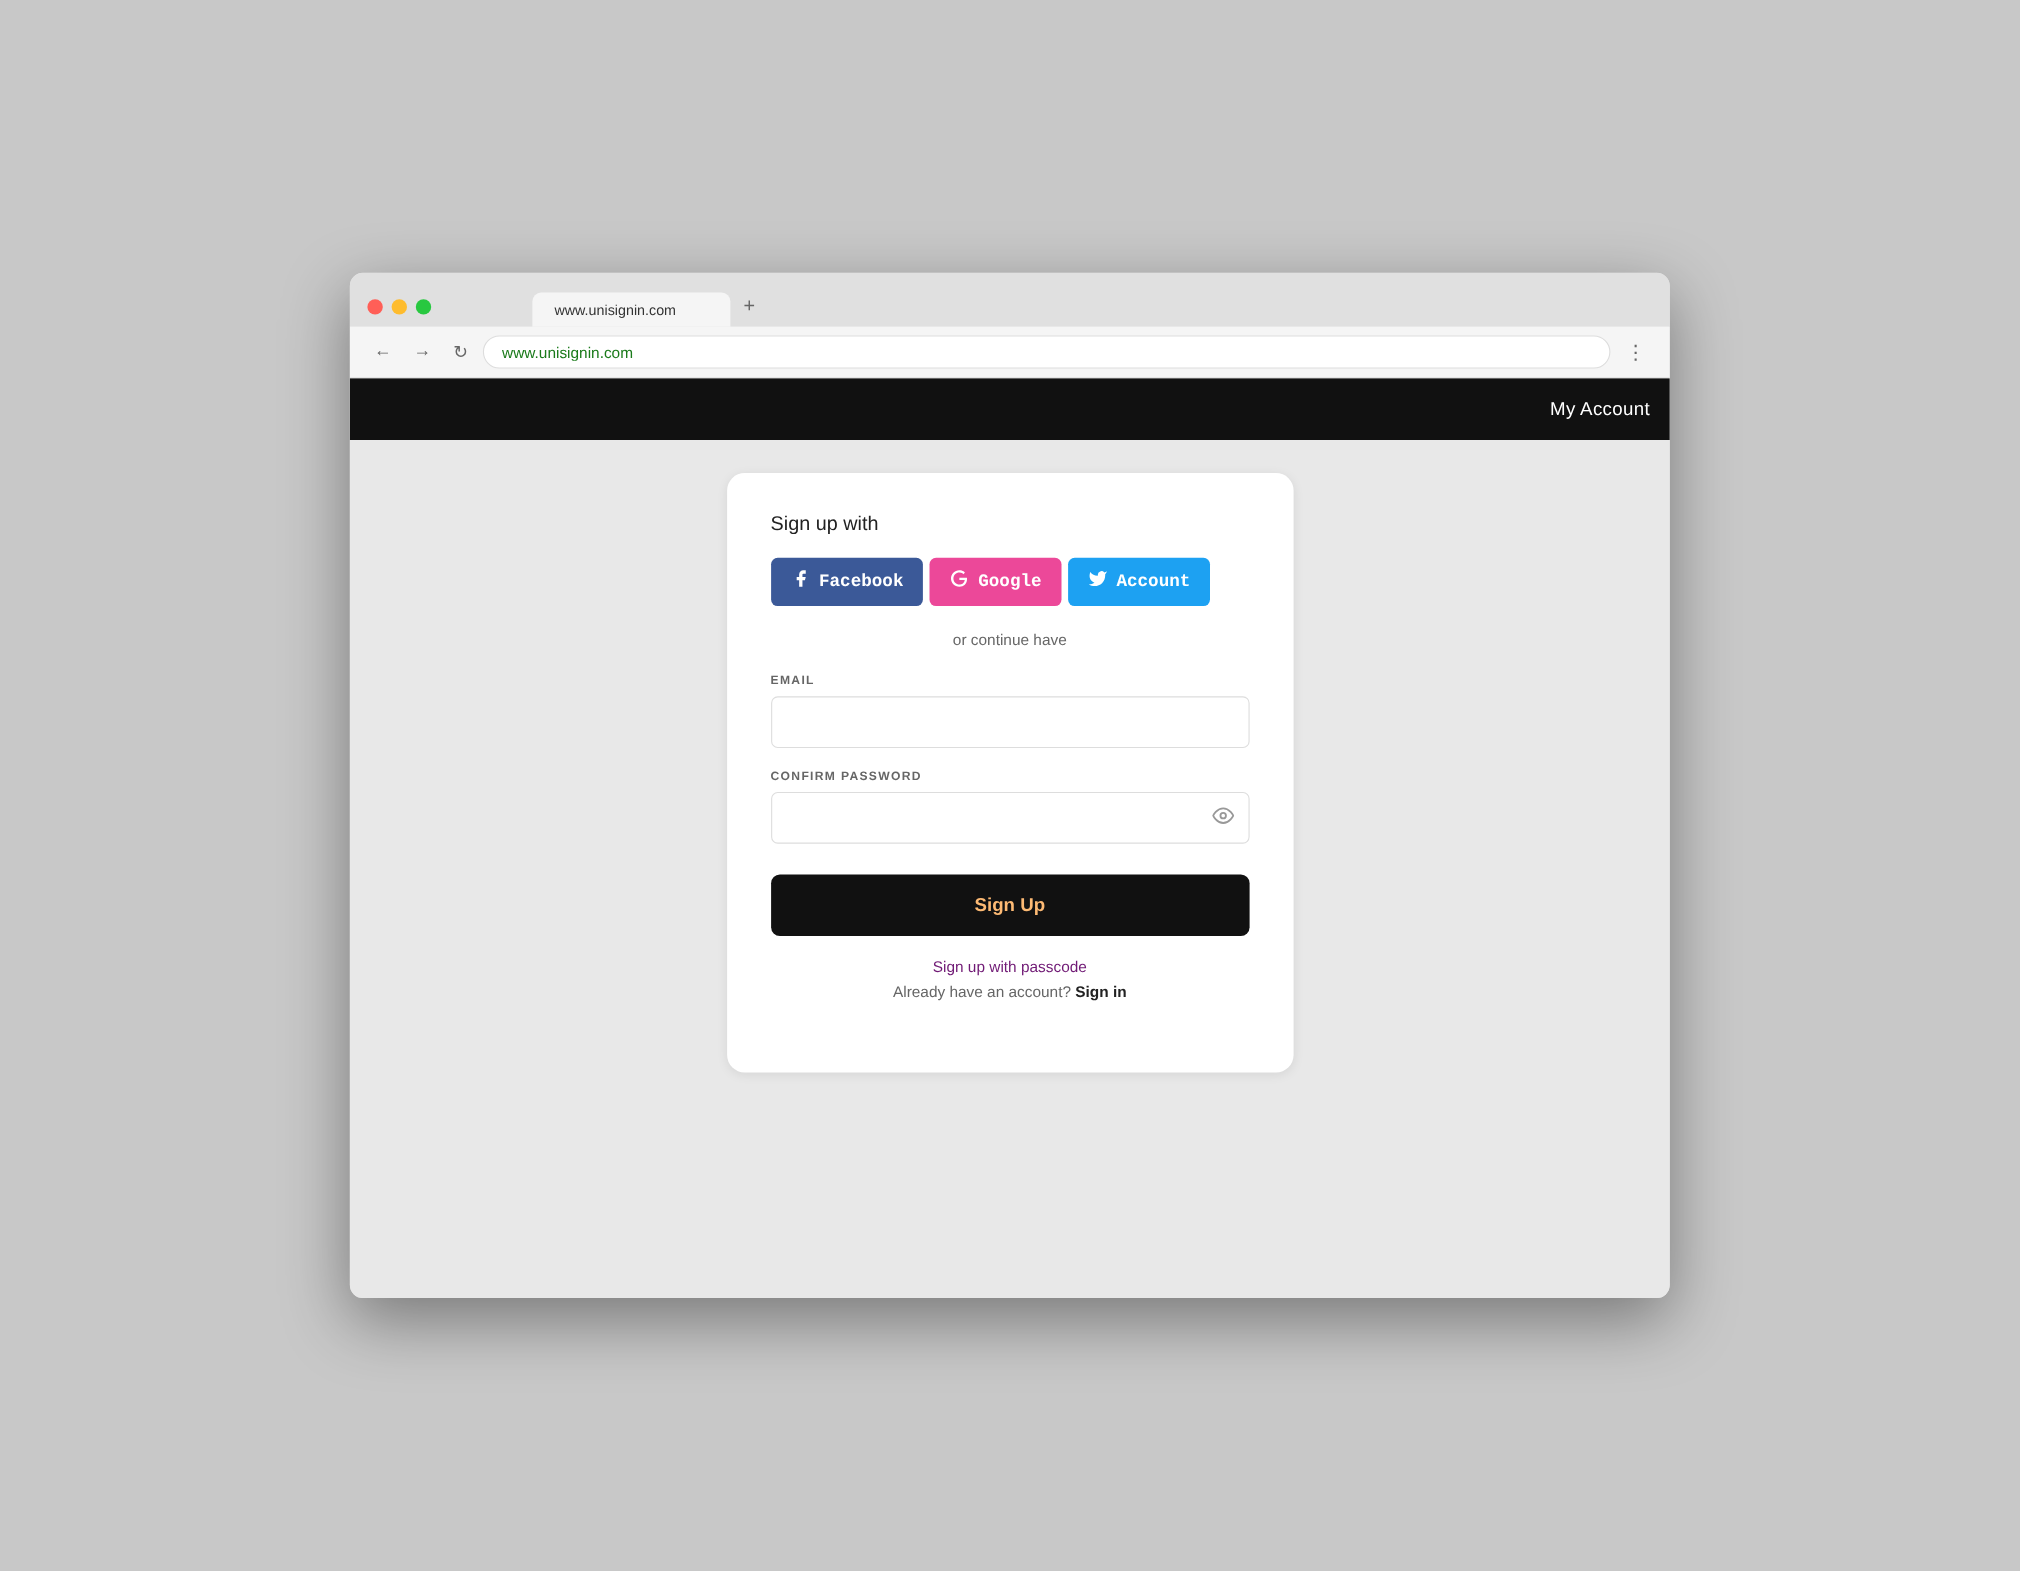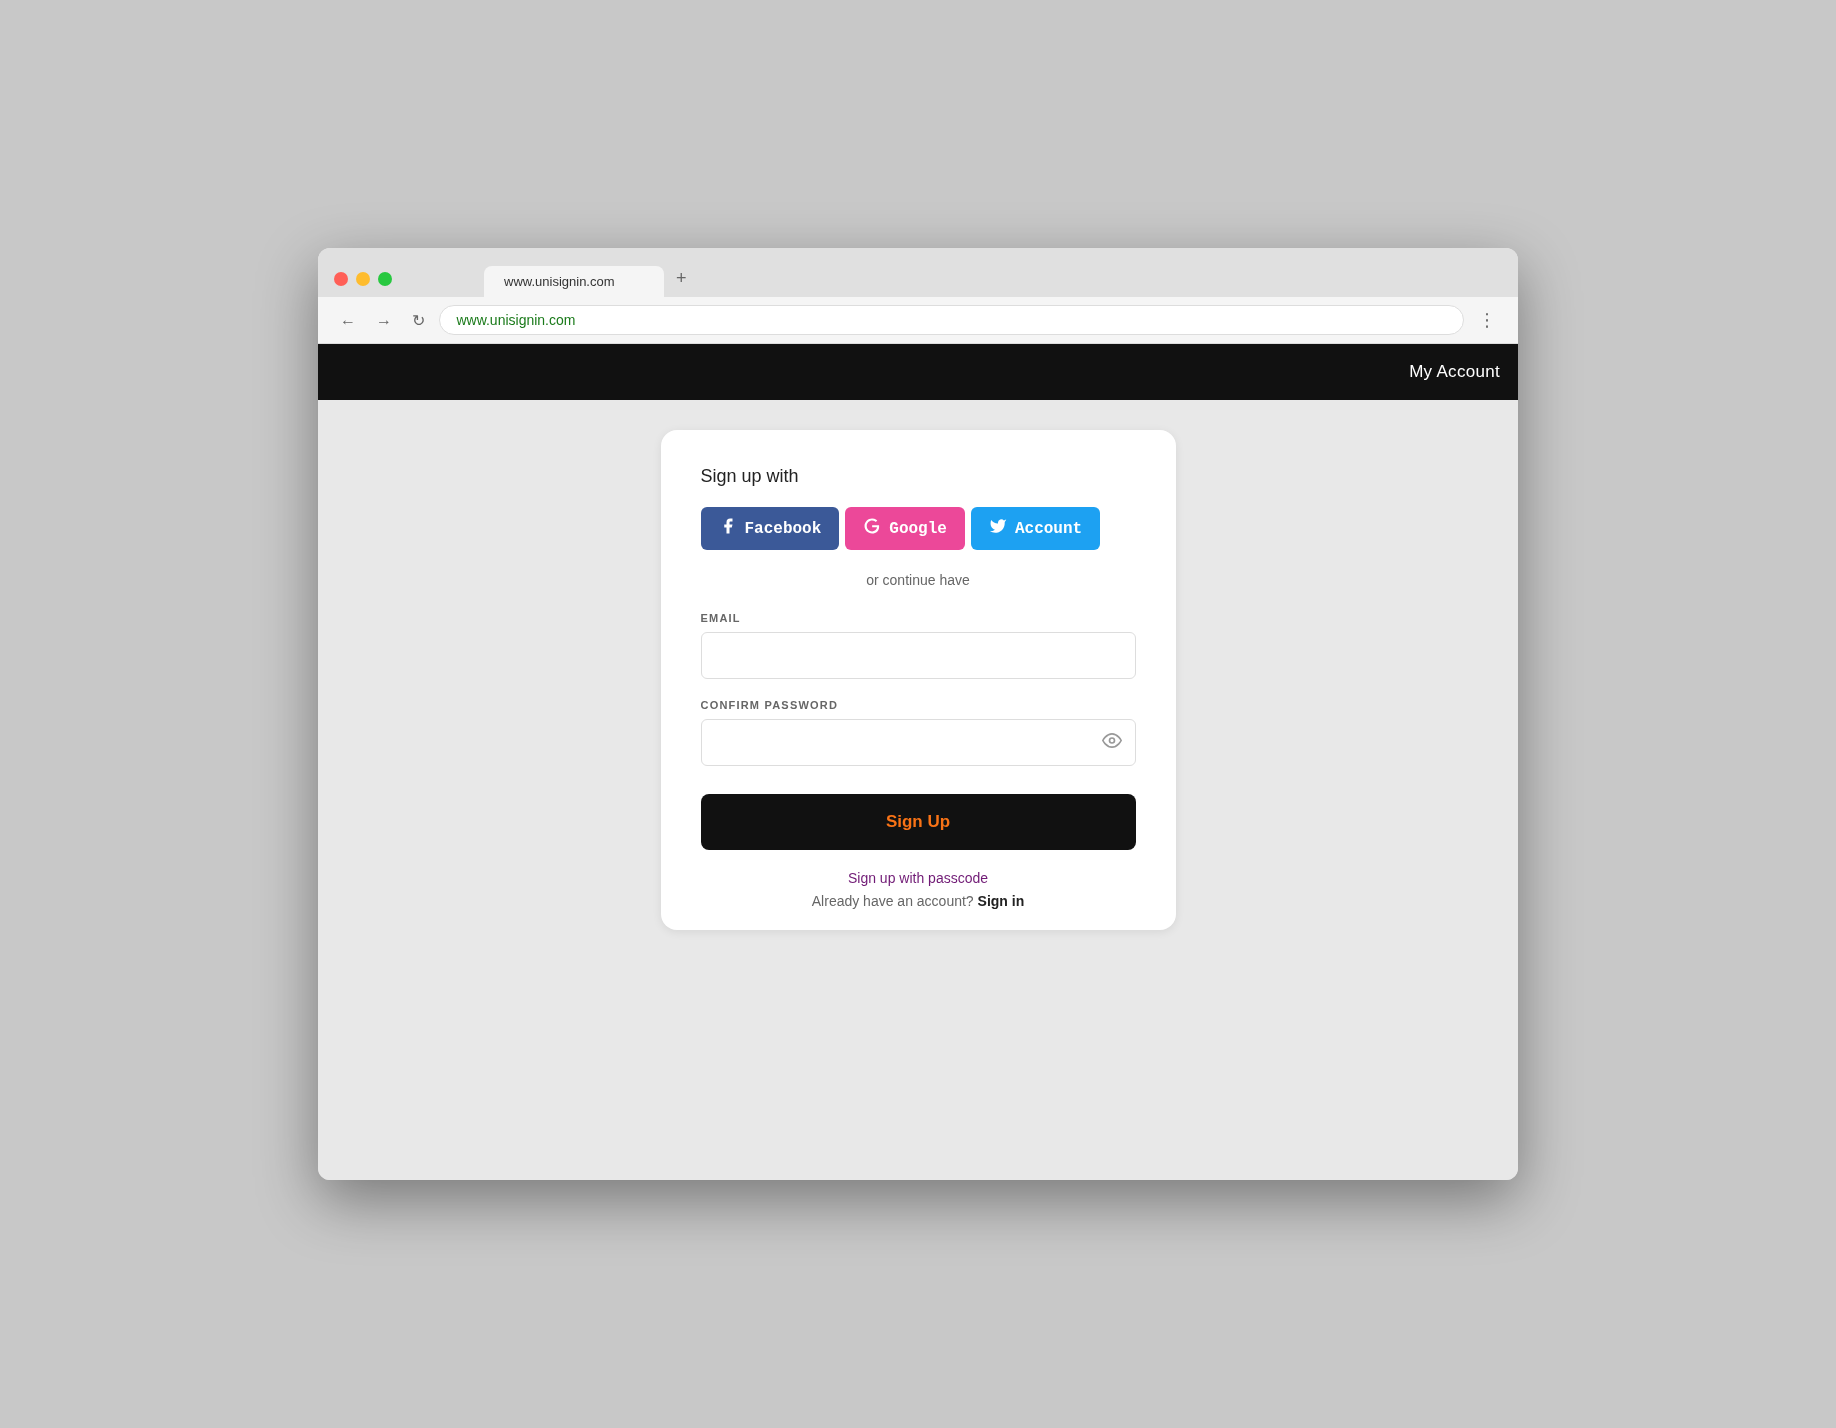--- a/index.html
+++ b/index.html
@@ -135,21 +135,21 @@
       display: flex;
       justify-content: center;
       align-items: flex-start;
       padding-top: 30px;
     }
 
     
     .signup-card {
       background: white;
       border-radius: 16px;
-      padding: 36px 40px 20px 40px;
+      padding: 36px 40px 64px 40px;
       width: 515px;
       box-shadow: 0 2px 10px rgba(0,0,0,0.08);
     }
 
     .signup-title {
       font-size: 18px;
       color: #222;
       margin-bottom: 20px;
       font-weight: 400;
     }
@@ -225,21 +225,21 @@
       top: 50%;
       transform: translateY(-50%);
       color: #999;
       cursor: pointer;
       font-size: 18px;
     }
 
     .signup-btn {
       width: 100%;
       background: #111;
-      color: #f97316;
+      color: #fdba74;
       border: none;
       border-radius: 8px;
       padding: 18px;
       font-size: 17px;
       font-weight: 600;
       cursor: pointer;
       margin-top: 8px;
       margin-bottom: 20px;
     }
 

